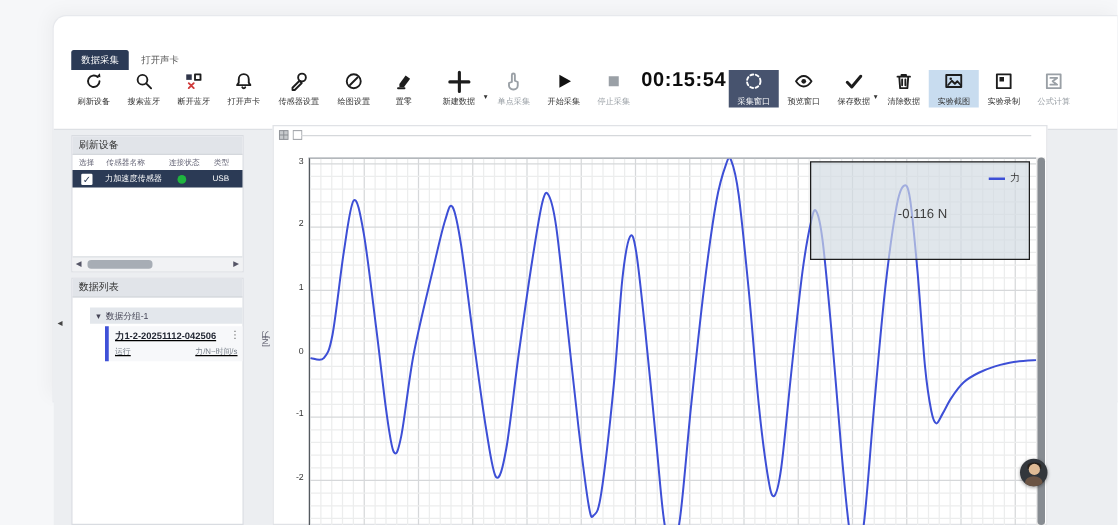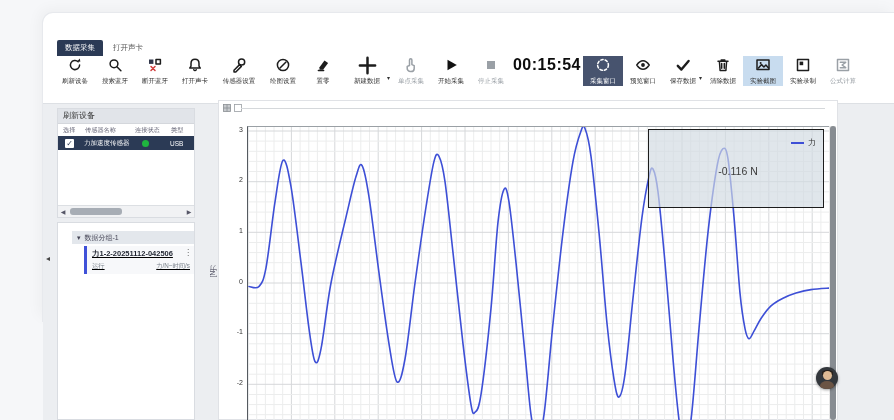--- a/index.html
+++ b/index.html
@@ -276,20 +276,21 @@
     <div id="hscroll">
       <span class="harrow">◀</span>
       <span class="htrack">
           <span class="hthumb"></span>
         </span>
       <span class="harrow">▶</span>
     </div>
   </div>
 
   <div id="data-panel" class="abs panel">
+    <div class="panel-header">数据列表</div>
     <div id="group-row">
       <span>▾</span>
       <span>数据分组-1</span>
     </div>
     <div id="data-item">
       <div class="ititle">力1-2-20251112-042506</div>
       <div class="isub">
         <span>运行</span>
         <span>力/N~时间/s</span>
       </div>

